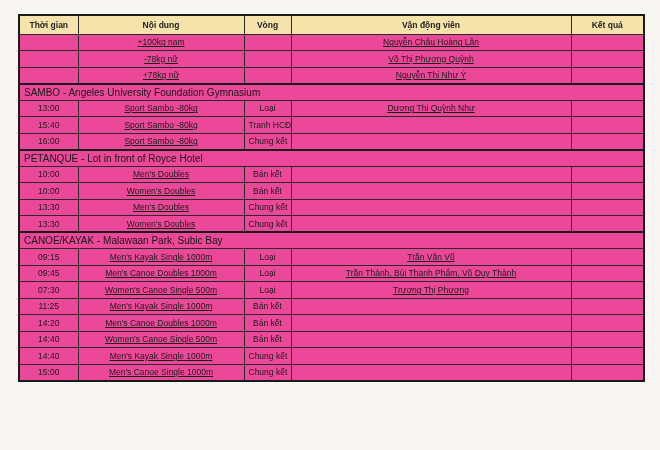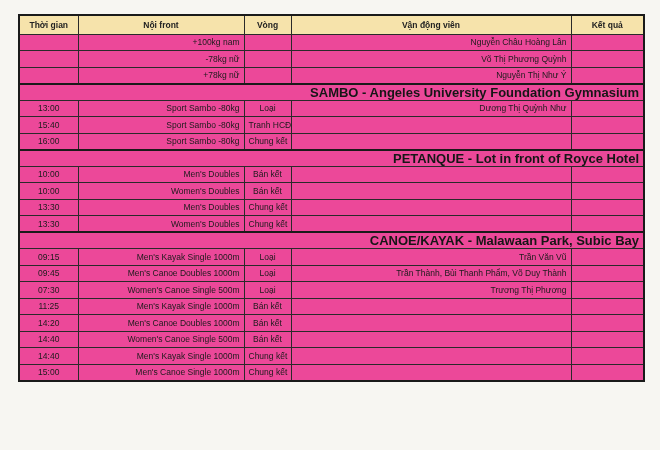--- a/index.html
+++ b/index.html
@@ -45,25 +45,25 @@
     color: #222222;
     text-align: center;
   }
   tbody tr { height: 16.5px; }
   tbody td {
     font-size: 8.5px;
     color: #1b1b1b;
     font-weight: normal;
   }
   td.col-time, td.col-round, td.col-result { text-align: center; }
-  td.col-content, td.col-athletes { text-align: right; }
+  td.col-content, td.col-athletes { text-align: center; text-decoration: underline; }
   tr.section-row td {
-    font-weight: bold;
-    font-size: 13px;
-    text-align: right;
+    font-weight: normal;
+    font-size: 10px;
+    text-align: left;
     color: #161616;
     border-top: 2px solid var(--outer);
     border-bottom: 1px solid var(--border);
   }
   tr.section-row.green td {
     background: var(--section-bg);
   }
 </style>
 </head>
 <body style="background: rgb(247, 246, 242);">
@@ -73,21 +73,21 @@
     <colgroup>
       <col style="width:59px">
       <col style="width:166px">
       <col style="width:47px">
       <col style="width:280px">
       <col style="width:73px">
     </colgroup>
     <thead>
       <tr>
         <th>Thời gian</th>
-        <th>Nội front</th>
+        <th>Nội dung</th>
         <th>Vòng</th>
         <th>Vận động viên</th>
         <th>Kết quả</th>
       </tr>
     </thead>
     <tbody>
         <tr>
           <td class="col-time"></td>
           <td class="col-content">+100kg nam</td>
           <td class="col-round"></td>

